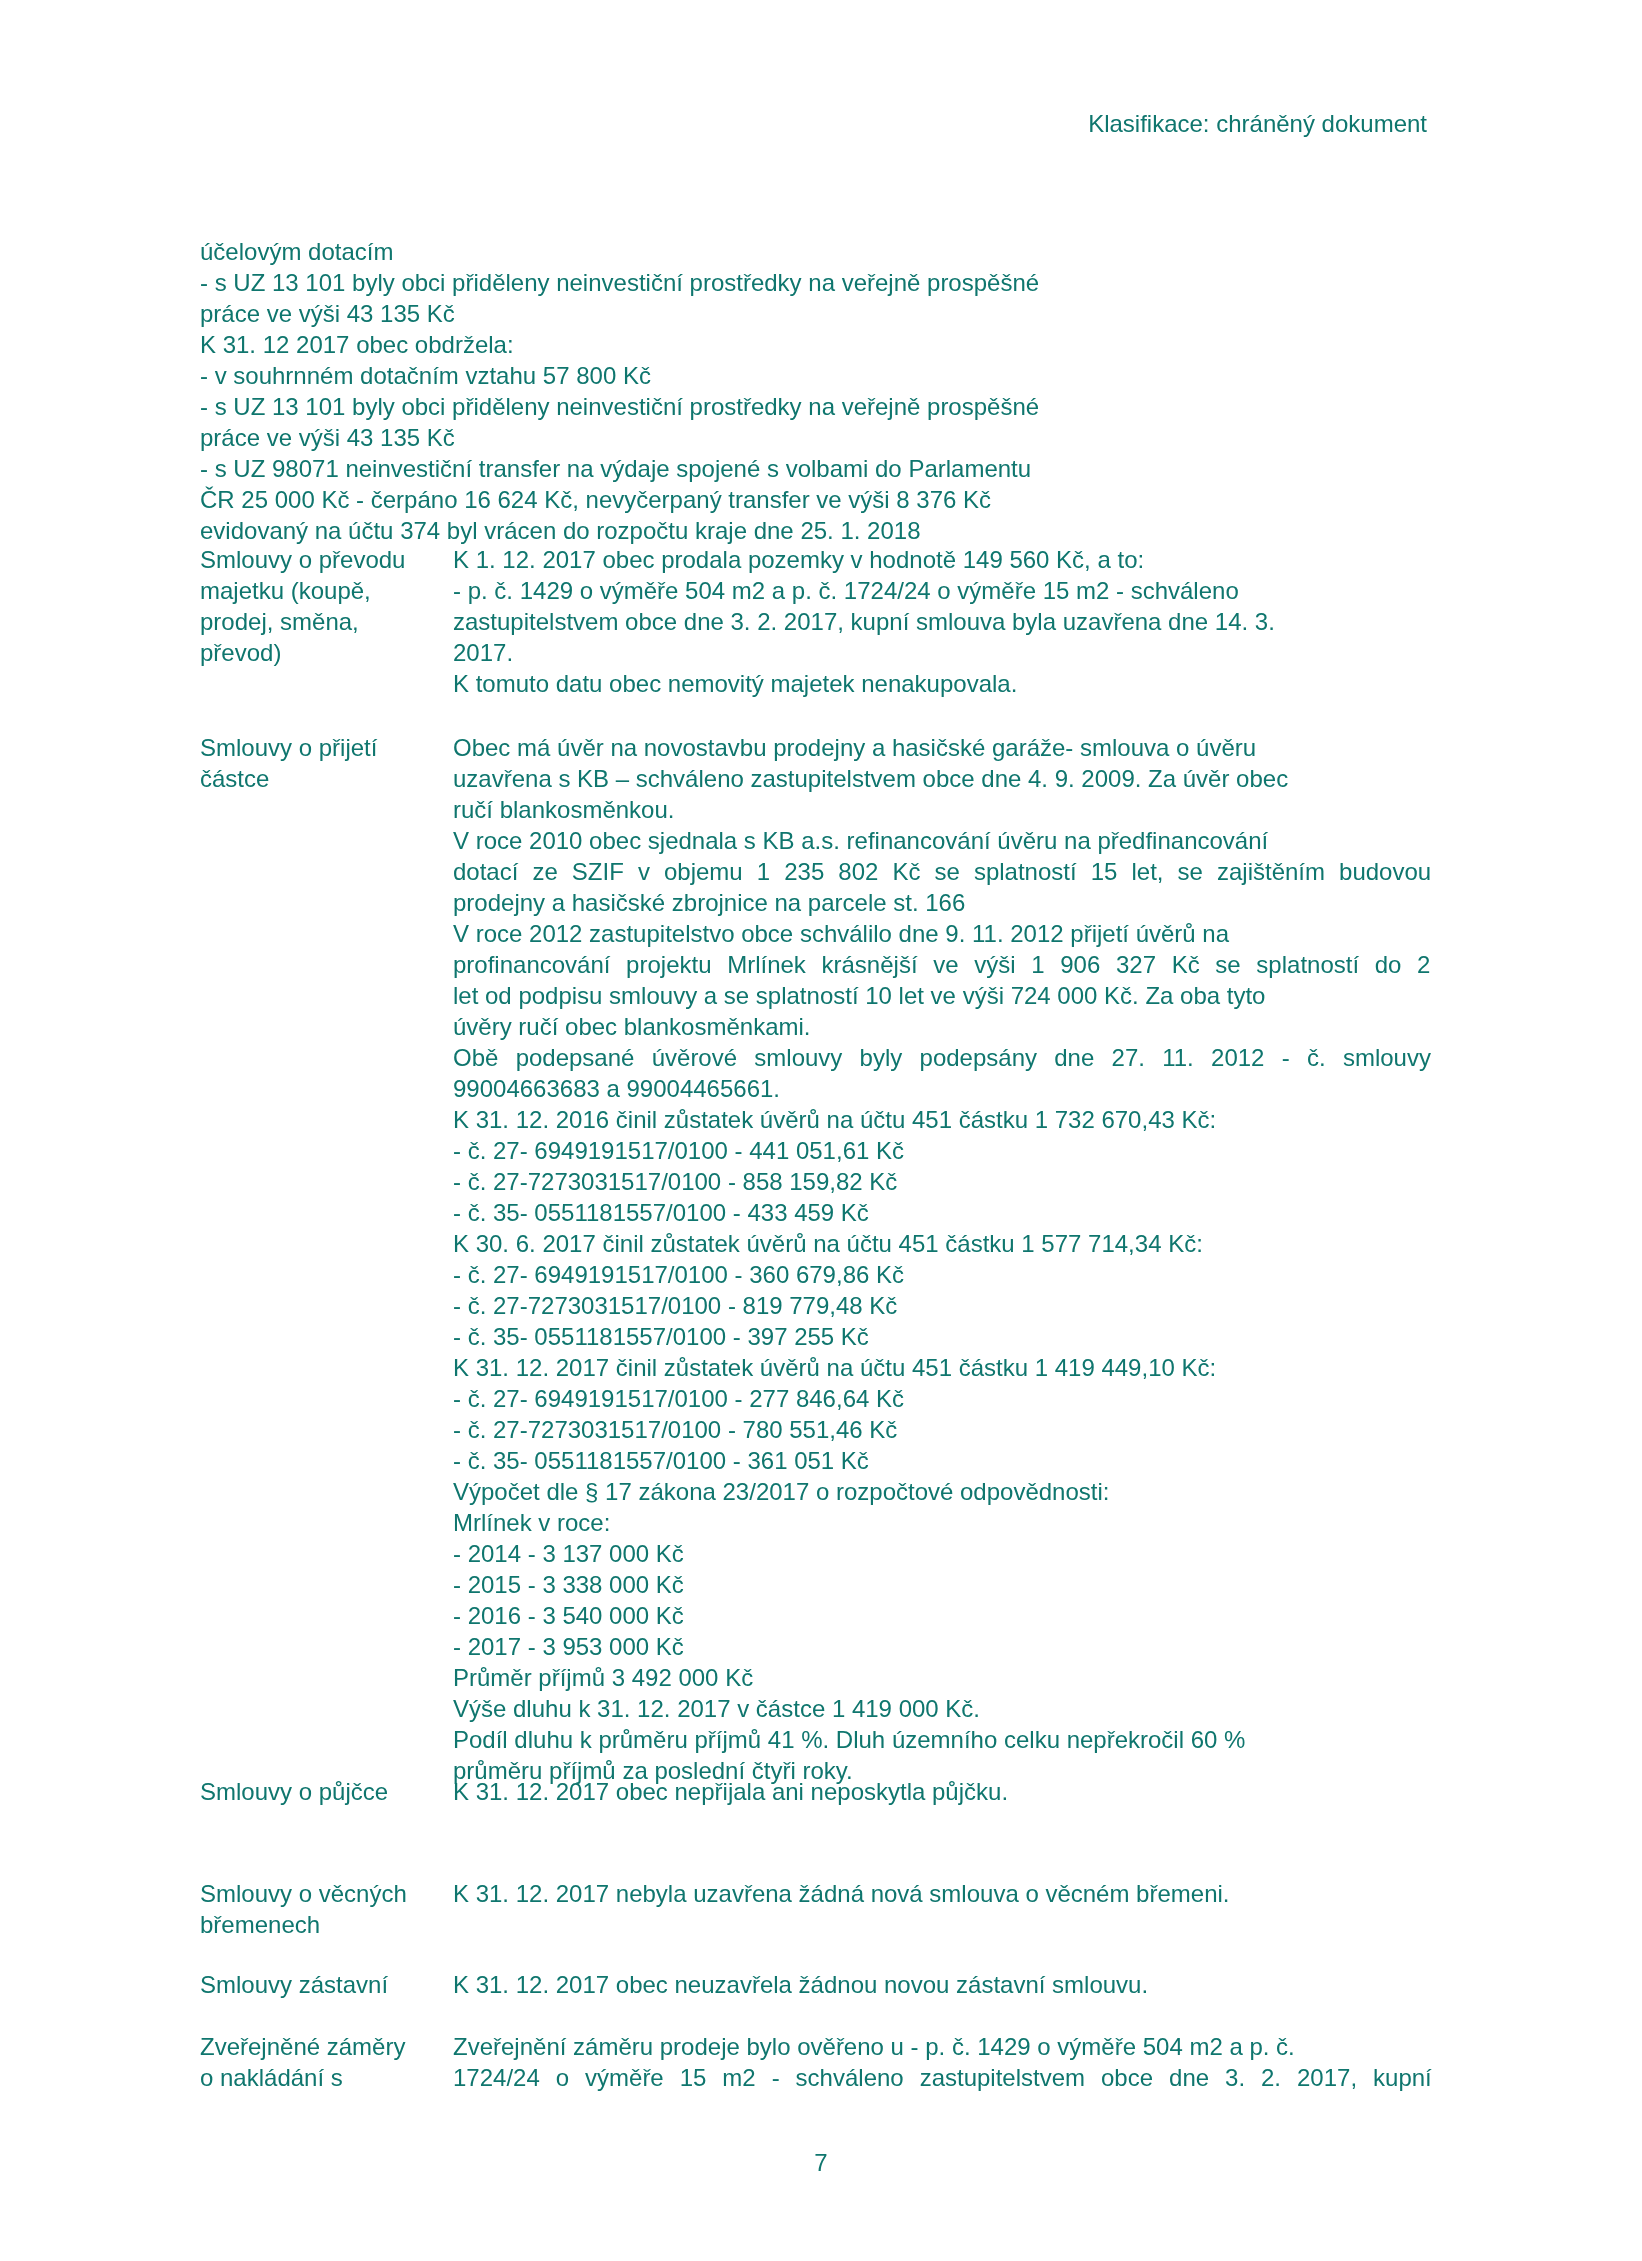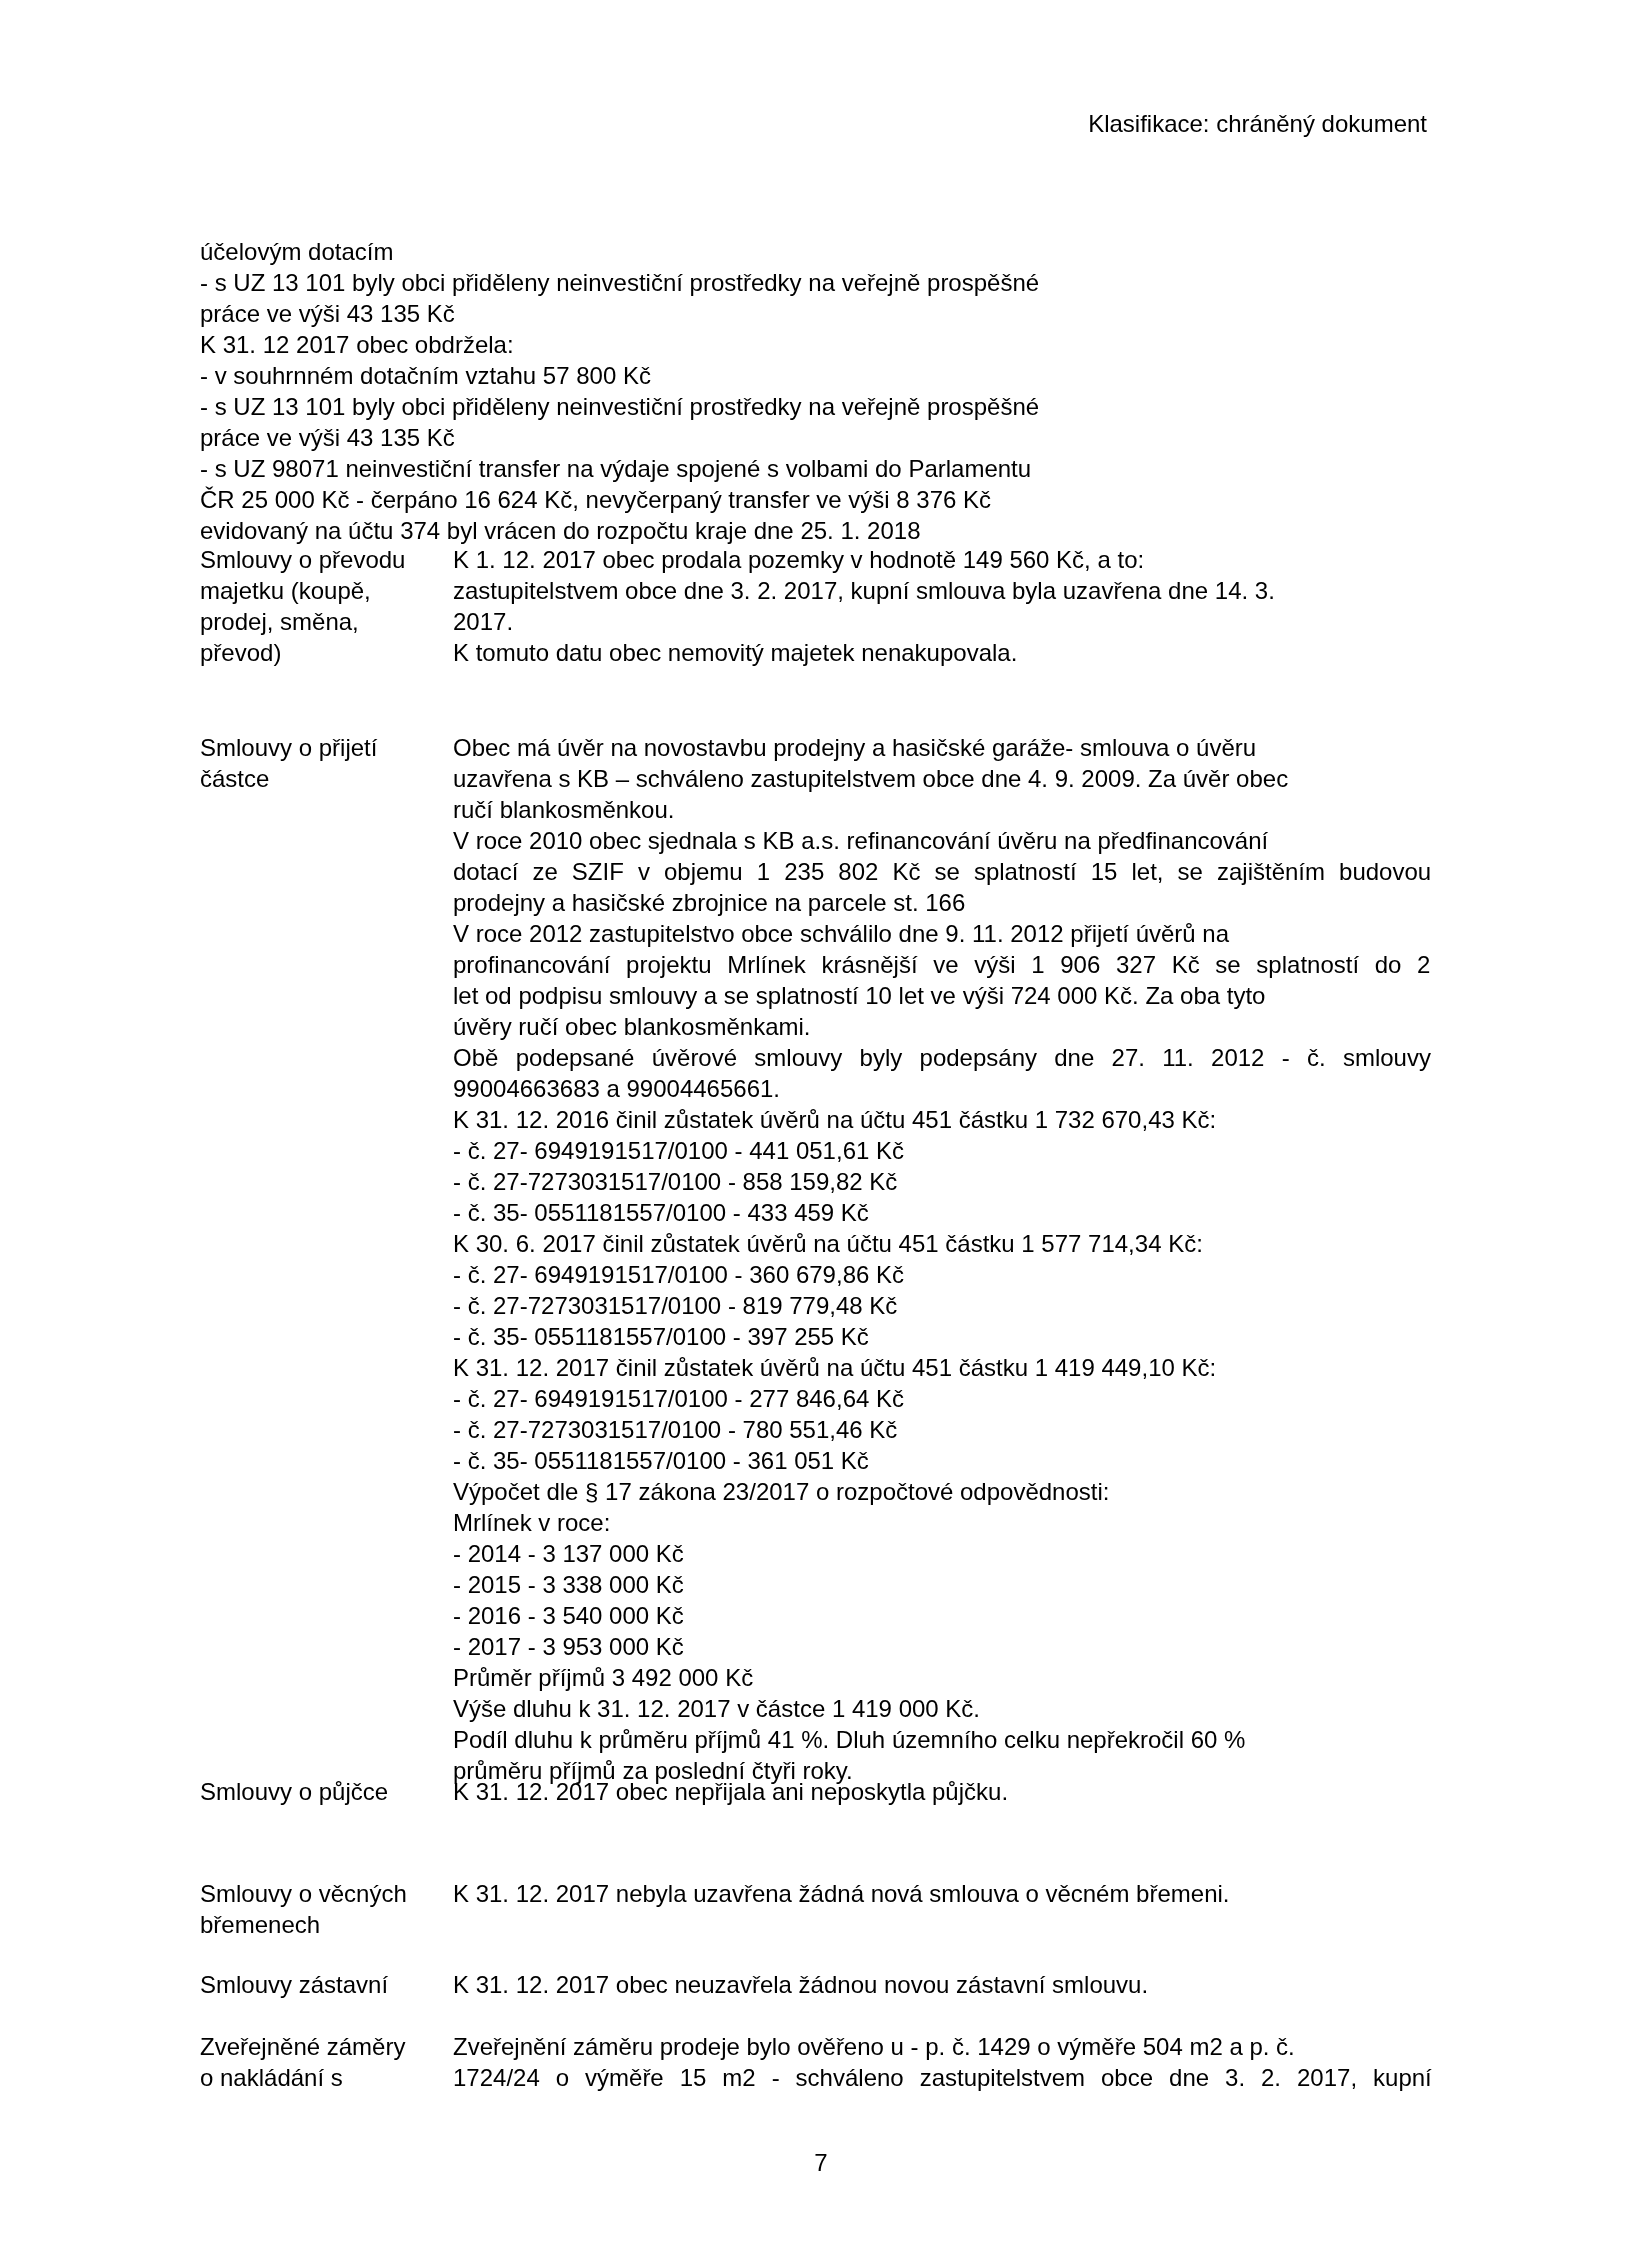--- a/index.html
+++ b/index.html
@@ -10,21 +10,21 @@
   }
   .page {
     position: relative;
     width: 1476px;
     height: 2261px;
     background: #ffffff;
     overflow: hidden;
     font-family: "Liberation Sans", sans-serif;
     font-size: 24px;
     line-height: 31px;
-    color: #000000;
+    color: #0f766e;
     padding-left: 33px;
   }
   .classification {
     position: absolute;
     top: 108px;
     left: 0;
     width: 1427px;
     text-align: right;
     white-space: nowrap;
   }
@@ -88,20 +88,21 @@
 
   <div class="row row-2">
     <div class="label">
           <div class="line label-line"><span>Smlouvy o převodu</span></div>
           <div class="line label-line"><span>majetku (koupě,</span></div>
           <div class="line label-line"><span>prodej, směna,</span></div>
           <div class="line label-line"><span>převod)</span></div>
         </div>
     <div class="content">
           <div class="line content-line"><span>K 1. 12. 2017 obec prodala pozemky v hodnotě 149 560 Kč, a to:</span></div>
+          <div class="line content-line"><span>- p. č. 1429 o výměře 504 m2 a p. č. 1724/24 o výměře 15 m2 - schváleno</span></div>
           <div class="line content-line"><span>zastupitelstvem obce dne 3. 2. 2017, kupní smlouva byla uzavřena dne 14. 3.</span></div>
           <div class="line content-line"><span>2017.</span></div>
           <div class="line content-line"><span>K tomuto datu obec nemovitý majetek nenakupovala.</span></div>
         </div>
   </div>
 
   <div class="row row-3">
     <div class="label">
           <div class="line label-line"><span>Smlouvy o přijetí</span></div>
           <div class="line label-line"><span>částce</span></div>

